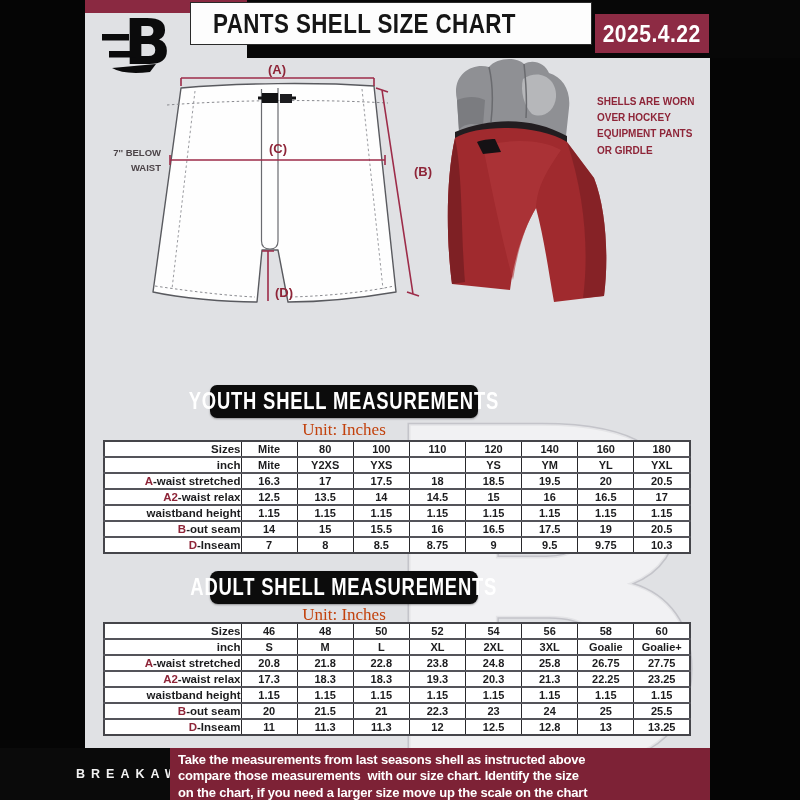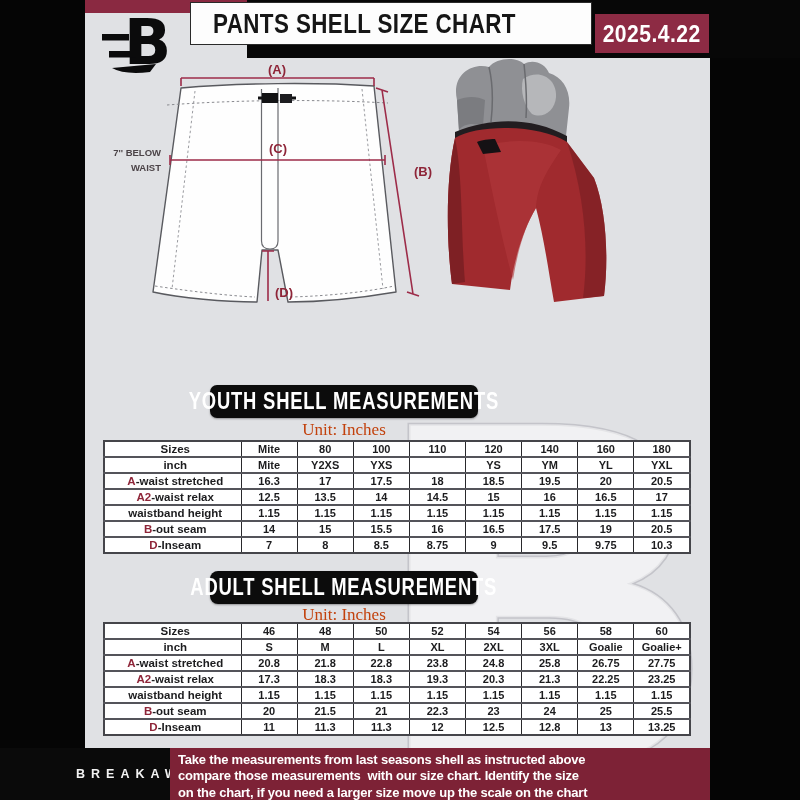--- a/index.html
+++ b/index.html
@@ -43,21 +43,21 @@
   .unit-label{position:absolute;left:125px;width:268px;z-index:6;text-align:center;
                font-size:17px;color:#c2410c;font-family:Liberation Serif, serif;}
 
   
   .sizes-table{position:absolute;left:18px;z-index:2;border-collapse:collapse;width:588px;
                table-layout:fixed;background:#fff;border:2px solid #45454a;}
   .sizes-table td{border-left:1.5px solid #29292c;border-top:2px solid #54545a;
                font-size:11px;font-weight:bold;text-align:center;padding:1px 0;color:#1c1c1e;height:15.5px;}
   .sizes-table tr:first-child td{border-top:none;}
   .sizes-table td:first-child{border-left:none;}
-  .sizes-table td.rowlabel{text-align:center;padding-left:5px;font-size:11.5px;}
+  .sizes-table td.rowlabel{text-align:right;padding-left:5px;font-size:11.5px;}
   .sizes-table col.c0{width:137px;}
   .pfx{color:#8e2538;}
 
   
   .watermark{position:absolute;left:280px;top:365px;z-index:1;pointer-events:none;}
 
   
   .footer-left{position:absolute;left:0;top:748px;width:170px;height:52px;background:#0a0a0a;z-index:4;
                display:flex;align-items:center;padding-left:70px;}
   .brand-text{color:#f2f2f2;font-size:12.5px;font-weight:bold;letter-spacing:6px;margin-left:6px;white-space:nowrap;}
@@ -134,20 +134,24 @@
 
       <path d="M12,82 C34,68 96,68 124,86 L151,122 C163,152 166,202 161,240
                L111,246 C105,212 101,182 93,152 C81,172 71,202 67,234 L9,228
                C3,182 3,122 12,82 Z" fill="#a02a2e"></path>
       <path d="M12,82 C20,120 18,180 22,226 L9,228 C3,182 3,122 12,82 Z" fill="#7e2024"></path>
       <path d="M124,86 L151,122 C163,152 166,202 161,240 L140,242 C146,196 142,140 124,86 Z" fill="#7e2024" opacity="0.75"></path>
       <path d="M40,90 C70,82 100,84 118,94 C100,120 94,134 93,152 C81,172 74,198 70,224 C58,180 48,130 40,90 Z" fill="#b1383c" opacity="0.6"></path>
       <path d="M34,86 C38,84 46,83 52,83 L58,96 L40,98 Z" fill="#151114"></path>
     </svg>
 
+    <div class="photo-note">SHELLS ARE WORN
+OVER HOCKEY
+EQUIPMENT PANTS
+OR GIRDLE</div>
 
 
     <div class="section-banner" style="top:385px;">
       <span>YOUTH SHELL MEASUREMENTS</span>
     </div>
     <div class="unit-label" style="top:420px;">Unit: Inches</div>
     <table class="sizes-table" style="top:440px;">
       <colgroup>
           <col class="c0">
           <col>

